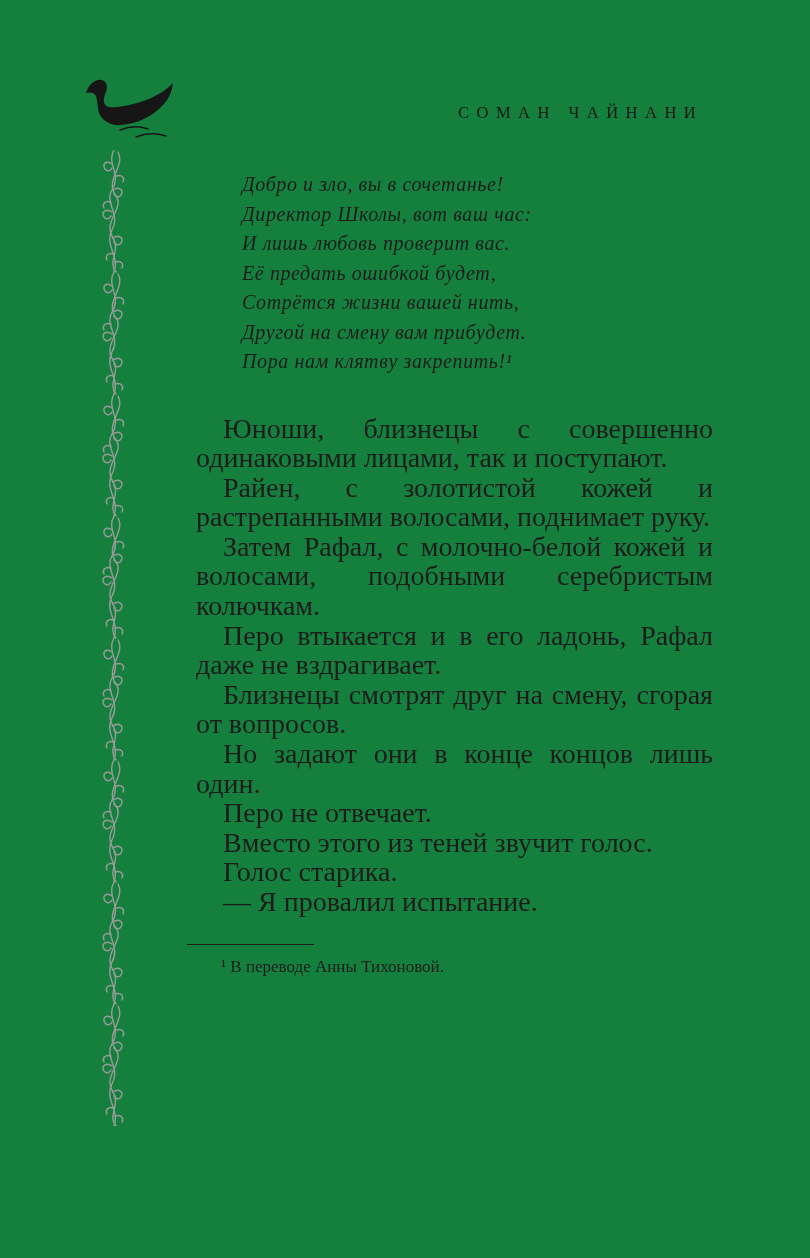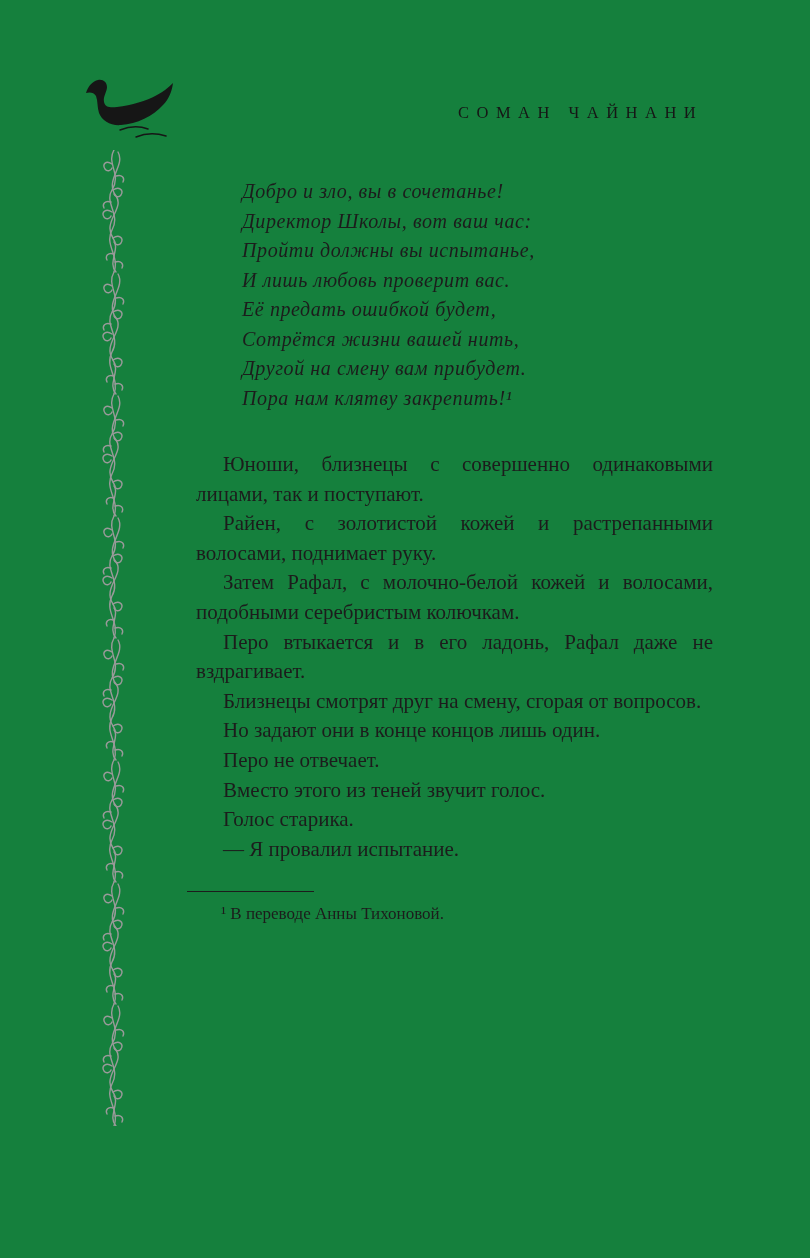--- a/index.html
+++ b/index.html
@@ -39,24 +39,23 @@
     top: 170px;
     width: 517px;
   }
   .poem {
     font-style: italic;
     font-size: 20px;
     line-height: 29.5px;
     letter-spacing: 0.6px;
     padding-left: 46px;
     margin-bottom: 37px;
-    margin-top: 7px;
   }
   .body-text p {
-    font-size: 21px;
+    font-size: 28px;
     line-height: 29.6px;
     text-align: justify;
     text-indent: 27px;
     hyphens: auto;
   }
   .footnote-rule {
     width: 127px;
     height: 0;
     border: none;
     border-top: 1.5px solid #1c1c1c;
@@ -106,21 +105,20 @@
     <use href="#vineSeg" y="610"></use>
     <use href="#vineSeg" y="732"></use>
     <use href="#vineSeg" y="854"></use>
   </svg>
 
   <div class="content">
 
     <div class="poem">
       <div class="poem-line">Добро и зло, вы в сочетанье!</div>
       <div class="poem-line">Директор Школы, вот ваш час:</div>
-      <div class="poem-line">Пройти должны вы испытанье,</div>
       <div class="poem-line">И лишь любовь проверит вас.</div>
       <div class="poem-line">Её предать ошибкой будет,</div>
       <div class="poem-line">Сотрётся жизни вашей нить,</div>
       <div class="poem-line">Другой на смену вам прибудет.</div>
       <div class="poem-line">Пора нам клятву закрепить!¹</div>
     </div>
 
     <div class="body-text">
       <p>Юноши, близнецы с совершенно одинаковыми лицами, так и поступают.</p>
       <p>Райен, с золотистой кожей и растрепанными волосами, поднимает руку.</p>

